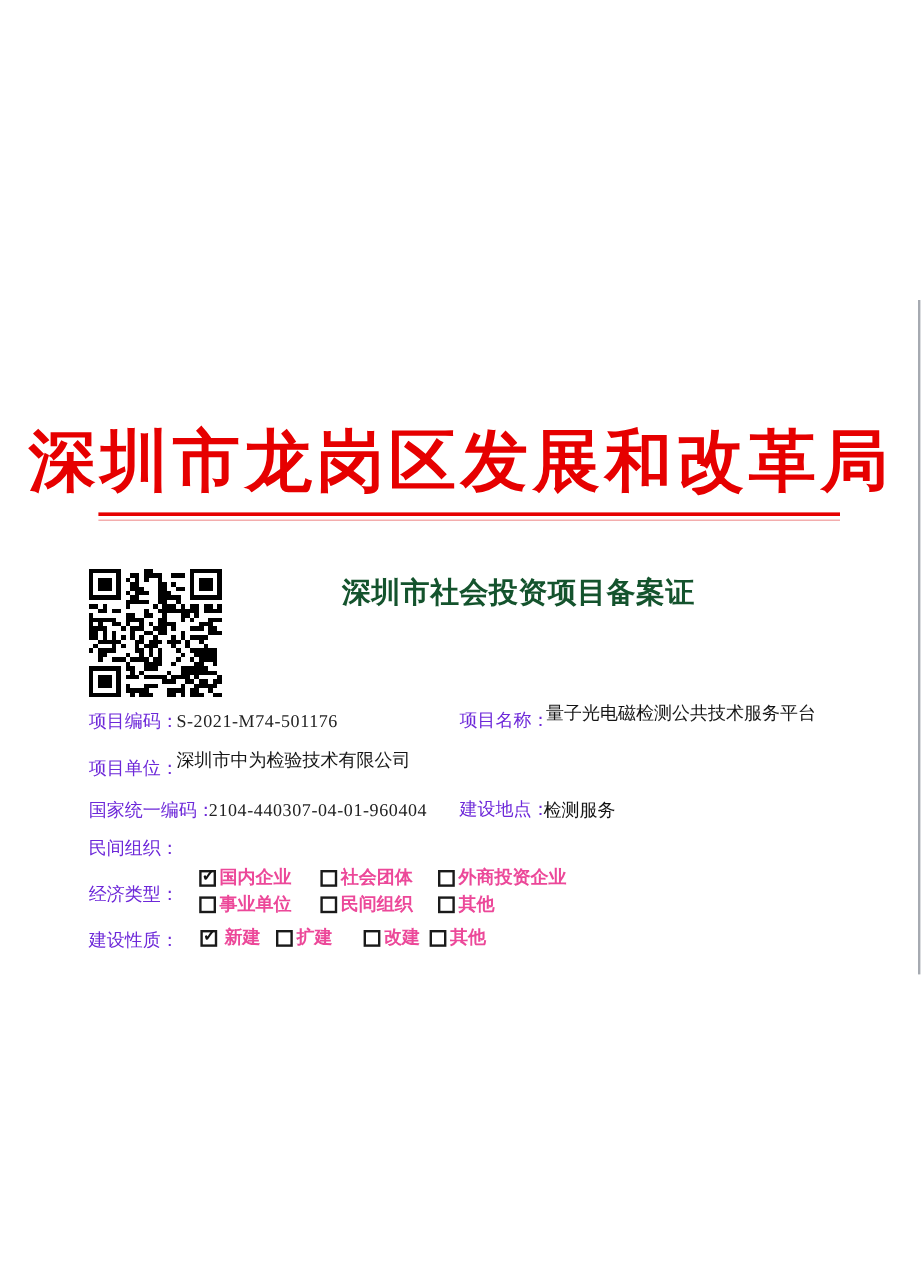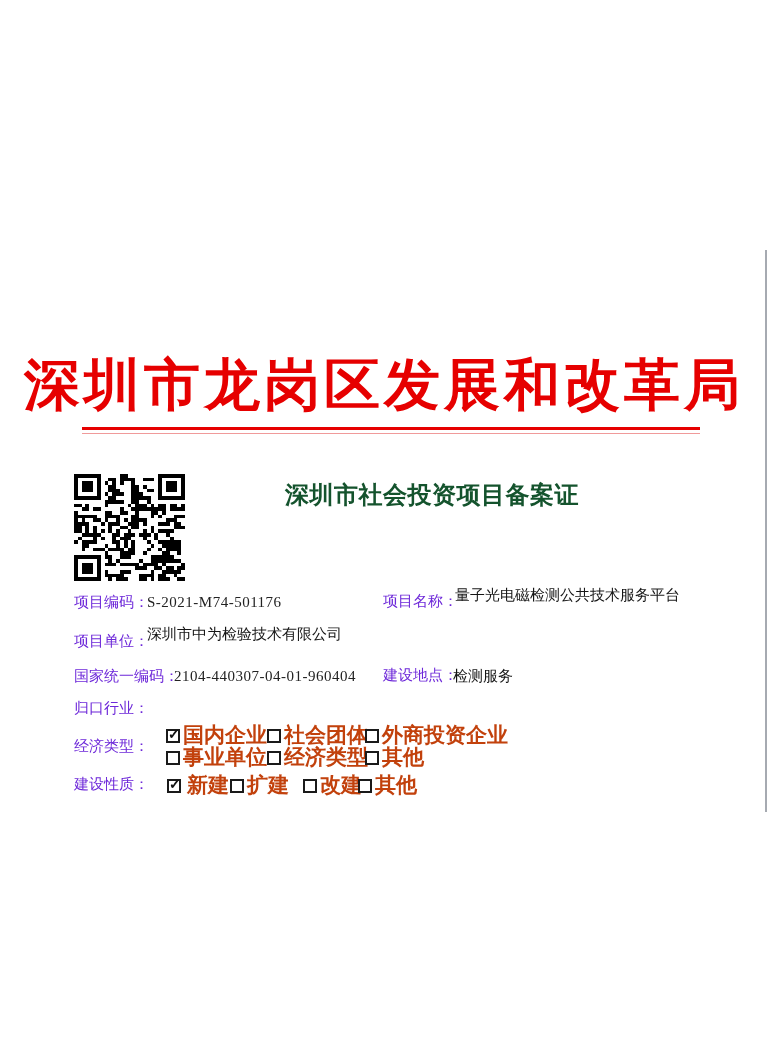--- a/index.html
+++ b/index.html
@@ -36,21 +36,21 @@
     white-space:nowrap;line-height:1.1;
   }
   .val{position:absolute;white-space:nowrap;line-height:1.1;}
   .val.code{font-size:15px;font-weight:400;color:#222;letter-spacing:0.5px;text-align:right;}
   .val.zh{font-size:15px;font-weight:400;color:#151515;}
   .opt{
     position:absolute;display:inline-flex;align-items:center;gap:3px;
     white-space:nowrap;line-height:1.1;
   }
   .opt.wide{gap:6px;}
-  .optlbl{font-size:21px;font-weight:700;color:#c2410c;}
+  .optlbl{font-size:15px;font-weight:700;color:#ec4899;}
   .checkbox{
     position:relative;display:inline-block;
     width:10px;height:10px;border:2px solid #1a1a1a;background:#fff;
     flex:0 0 auto;
   }
   .checkbox.checked::after{
     content:"\2713";
     position:absolute;left:0px;top:-4px;
     font-size:14px;font-weight:700;color:#111;
   }
@@ -408,21 +408,21 @@
   <span class="val zh" style="left:455px;top:587px">量子光电磁检测公共技术服务平台</span>
 
   <span class="lbl" style="left:74px;top:633px">项目单位：</span>
   <span class="val zh" style="left:147px;top:626px">深圳市中为检验技术有限公司</span>
 
   <span class="lbl" style="left:74px;top:668px">国家统一编码：</span>
   <span class="val code" style="left:174px;top:668px">2104-440307-04-01-960404</span>
   <span class="lbl" style="left:383px;top:667px">建设地点：</span>
   <span class="val zh" style="left:453px;top:668px">检测服务</span>
 
-  <span class="lbl" style="left:74px;top:700px">归口行业：</span>
+  <span class="lbl" style="left:74px;top:700px">民间组织：</span>
 
   <span class="lbl" style="left:74px;top:738px">经济类型：</span>
 
   <span class="opt" style="left:166px;top:724px">
     <span class="checkbox checked"></span>
     <span class="optlbl">国内企业</span>
   </span>
   <span class="opt" style="left:267px;top:724px">
     <span class="checkbox"></span>
     <span class="optlbl">社会团体</span>
@@ -430,21 +430,21 @@
   <span class="opt" style="left:365px;top:724px">
     <span class="checkbox"></span>
     <span class="optlbl">外商投资企业</span>
   </span>
   <span class="opt" style="left:166px;top:746px">
     <span class="checkbox"></span>
     <span class="optlbl">事业单位</span>
   </span>
   <span class="opt" style="left:267px;top:746px">
     <span class="checkbox"></span>
-    <span class="optlbl">经济类型</span>
+    <span class="optlbl">民间组织</span>
   </span>
   <span class="opt" style="left:365px;top:746px">
     <span class="checkbox"></span>
     <span class="optlbl">其他</span>
   </span>
 
   <span class="lbl" style="left:74px;top:776px">建设性质：</span>
 
   <span class="opt wide" style="left:167px;top:774px">
     <span class="checkbox checked"></span>

